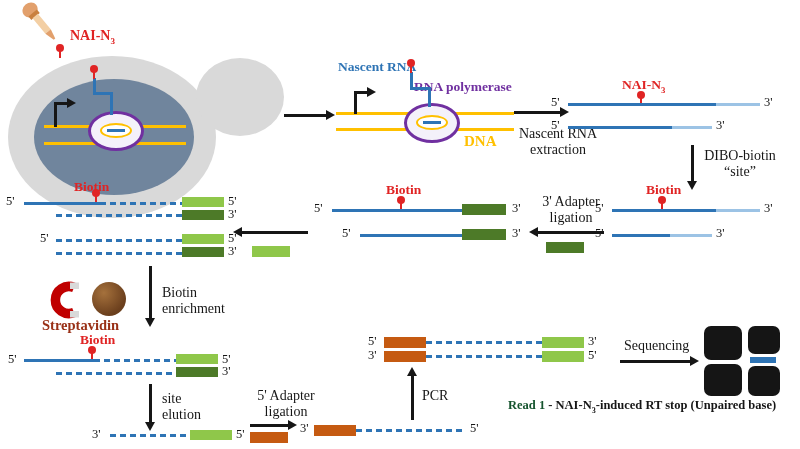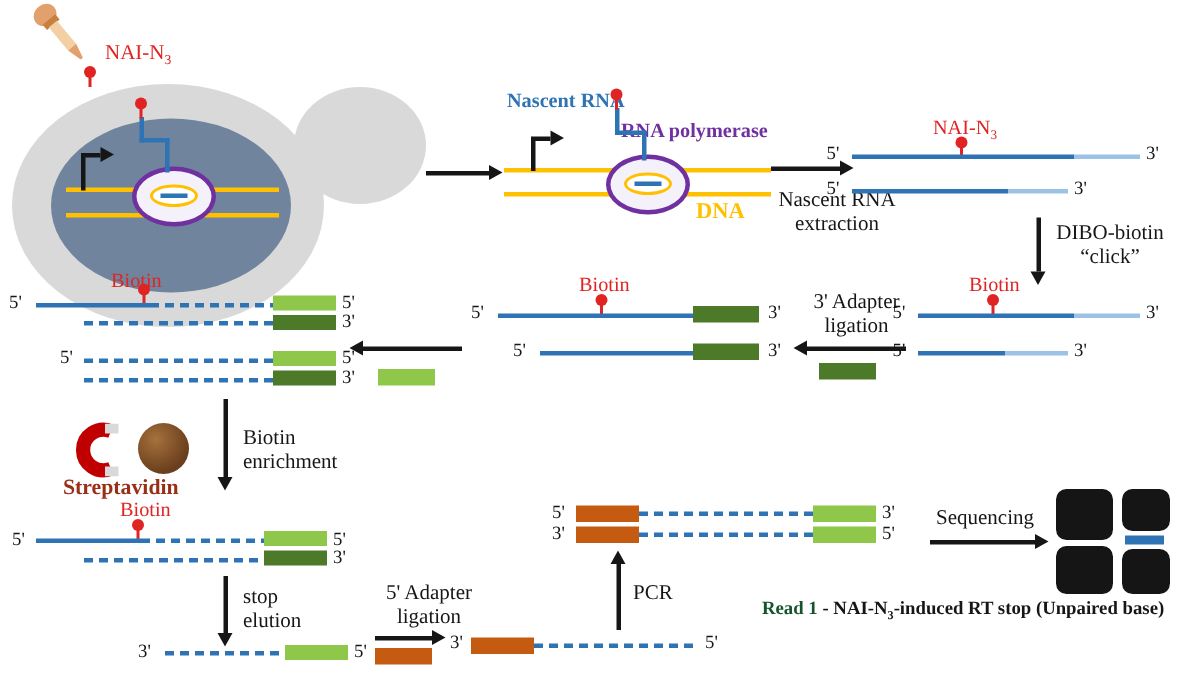--- a/index.html
+++ b/index.html
@@ -2,21 +2,21 @@
 <html><head>
 <meta charset="utf-8">
 <style>
   *{box-sizing:border-box;margin:0;padding:0}
   body{background:#fff;font-family:"Liberation Serif",serif}
   .canvas{position:relative;width:800px;height:449px;background:#fff;overflow:hidden;font-family:"Liberation Serif",serif}
   .a{position:absolute}
   .txt{position:absolute;color:#161616;font-size:14px;line-height:16px;white-space:nowrap}
   .ctr{text-align:center}
   .pr{position:absolute;color:#161616;font-size:12.5px;white-space:nowrap}
-  .mol{position:absolute;font-size:13.5px;font-weight:normal;color:#e02424;white-space:nowrap}
+  .mol{position:absolute;font-size:13.5px;font-weight:bold;color:#e02424;white-space:nowrap}
   .blue-lbl{position:absolute;font-size:13.5px;font-weight:bold;color:#2e74b5;white-space:nowrap}
   .purple-lbl{position:absolute;font-size:13.5px;font-weight:bold;color:#7030a0;white-space:nowrap}
   .yellow-lbl{position:absolute;font-size:15px;font-weight:bold;color:#ffc000;white-space:nowrap}
   .strep-lbl{position:absolute;font-size:14.5px;font-weight:bold;color:#993016;white-space:nowrap}
   .reads{position:absolute;font-size:12.5px;font-weight:bold;color:#161616;white-space:nowrap}
   .r1{color:#14532d}.r2{color:#2fa148}
   sub{font-size:0.65em}
 
   .ln{position:absolute;height:3px;background:#2e74b5}
   .ln.lt{background:#9cc3e5}
@@ -114,21 +114,21 @@
   <div class="ln lt" style="left:716px;top:103px;width:44px"></div>
   <span class="pr" style="left:764px;top:95px">3'</span>
   <span class="pr" style="left:551px;top:118px">5'</span>
   <div class="ln" style="left:568px;top:126px;width:104px"></div>
   <div class="ln lt" style="left:672px;top:126px;width:40px"></div>
   <span class="pr" style="left:716px;top:118px">3'</span>
 
   <div class="arr-d" style="left:691px;top:145px;height:36px"></div>
   <div class="txt ctr" style="left:694px;top:148px;width:92px">
     <div>DIBO-biotin</div>
-    <div>“click”</div>
+    <div>“site”</div>
   </div>
 
   <div class="mol" style="left:646px;top:182px">Biotin</div>
   <div class="pin" style="left:658px;top:196px"></div>
   <span class="pr" style="left:595px;top:201px">5'</span>
   <div class="ln" style="left:612px;top:209px;width:104px"></div>
   <div class="ln lt" style="left:716px;top:209px;width:44px"></div>
   <span class="pr" style="left:764px;top:201px">3'</span>
   <span class="pr" style="left:595px;top:226px">5'</span>
   <div class="ln" style="left:612px;top:234px;width:58px"></div>
@@ -193,21 +193,21 @@
   <div class="ln" style="left:24px;top:359px;width:70px"></div>
   <div class="lnd" style="left:94px;top:359px;width:82px"></div>
   <div class="blk lg h10" style="left:176px;top:354px;width:42px"></div>
   <span class="pr" style="left:222px;top:352px">5'</span>
   <div class="lnd" style="left:56px;top:372px;width:120px"></div>
   <div class="blk dg h10" style="left:176px;top:367px;width:42px"></div>
   <span class="pr" style="left:222px;top:364px">3'</span>
 
   <div class="arr-d" style="left:149px;top:384px;height:38px"></div>
   <div class="txt" style="left:162px;top:391px">
-    <div>stop</div>
+    <div>site</div>
     <div>elution</div>
   </div>
   <span class="pr" style="left:92px;top:427px">3'</span>
   <div class="lnd" style="left:110px;top:434px;width:80px"></div>
   <div class="blk lg h10" style="left:190px;top:430px;width:42px"></div>
   <span class="pr" style="left:236px;top:427px">5'</span>
 
   <div class="txt ctr" style="left:246px;top:388px;width:80px">
     <div>5' Adapter</div>
     <div>ligation</div>

